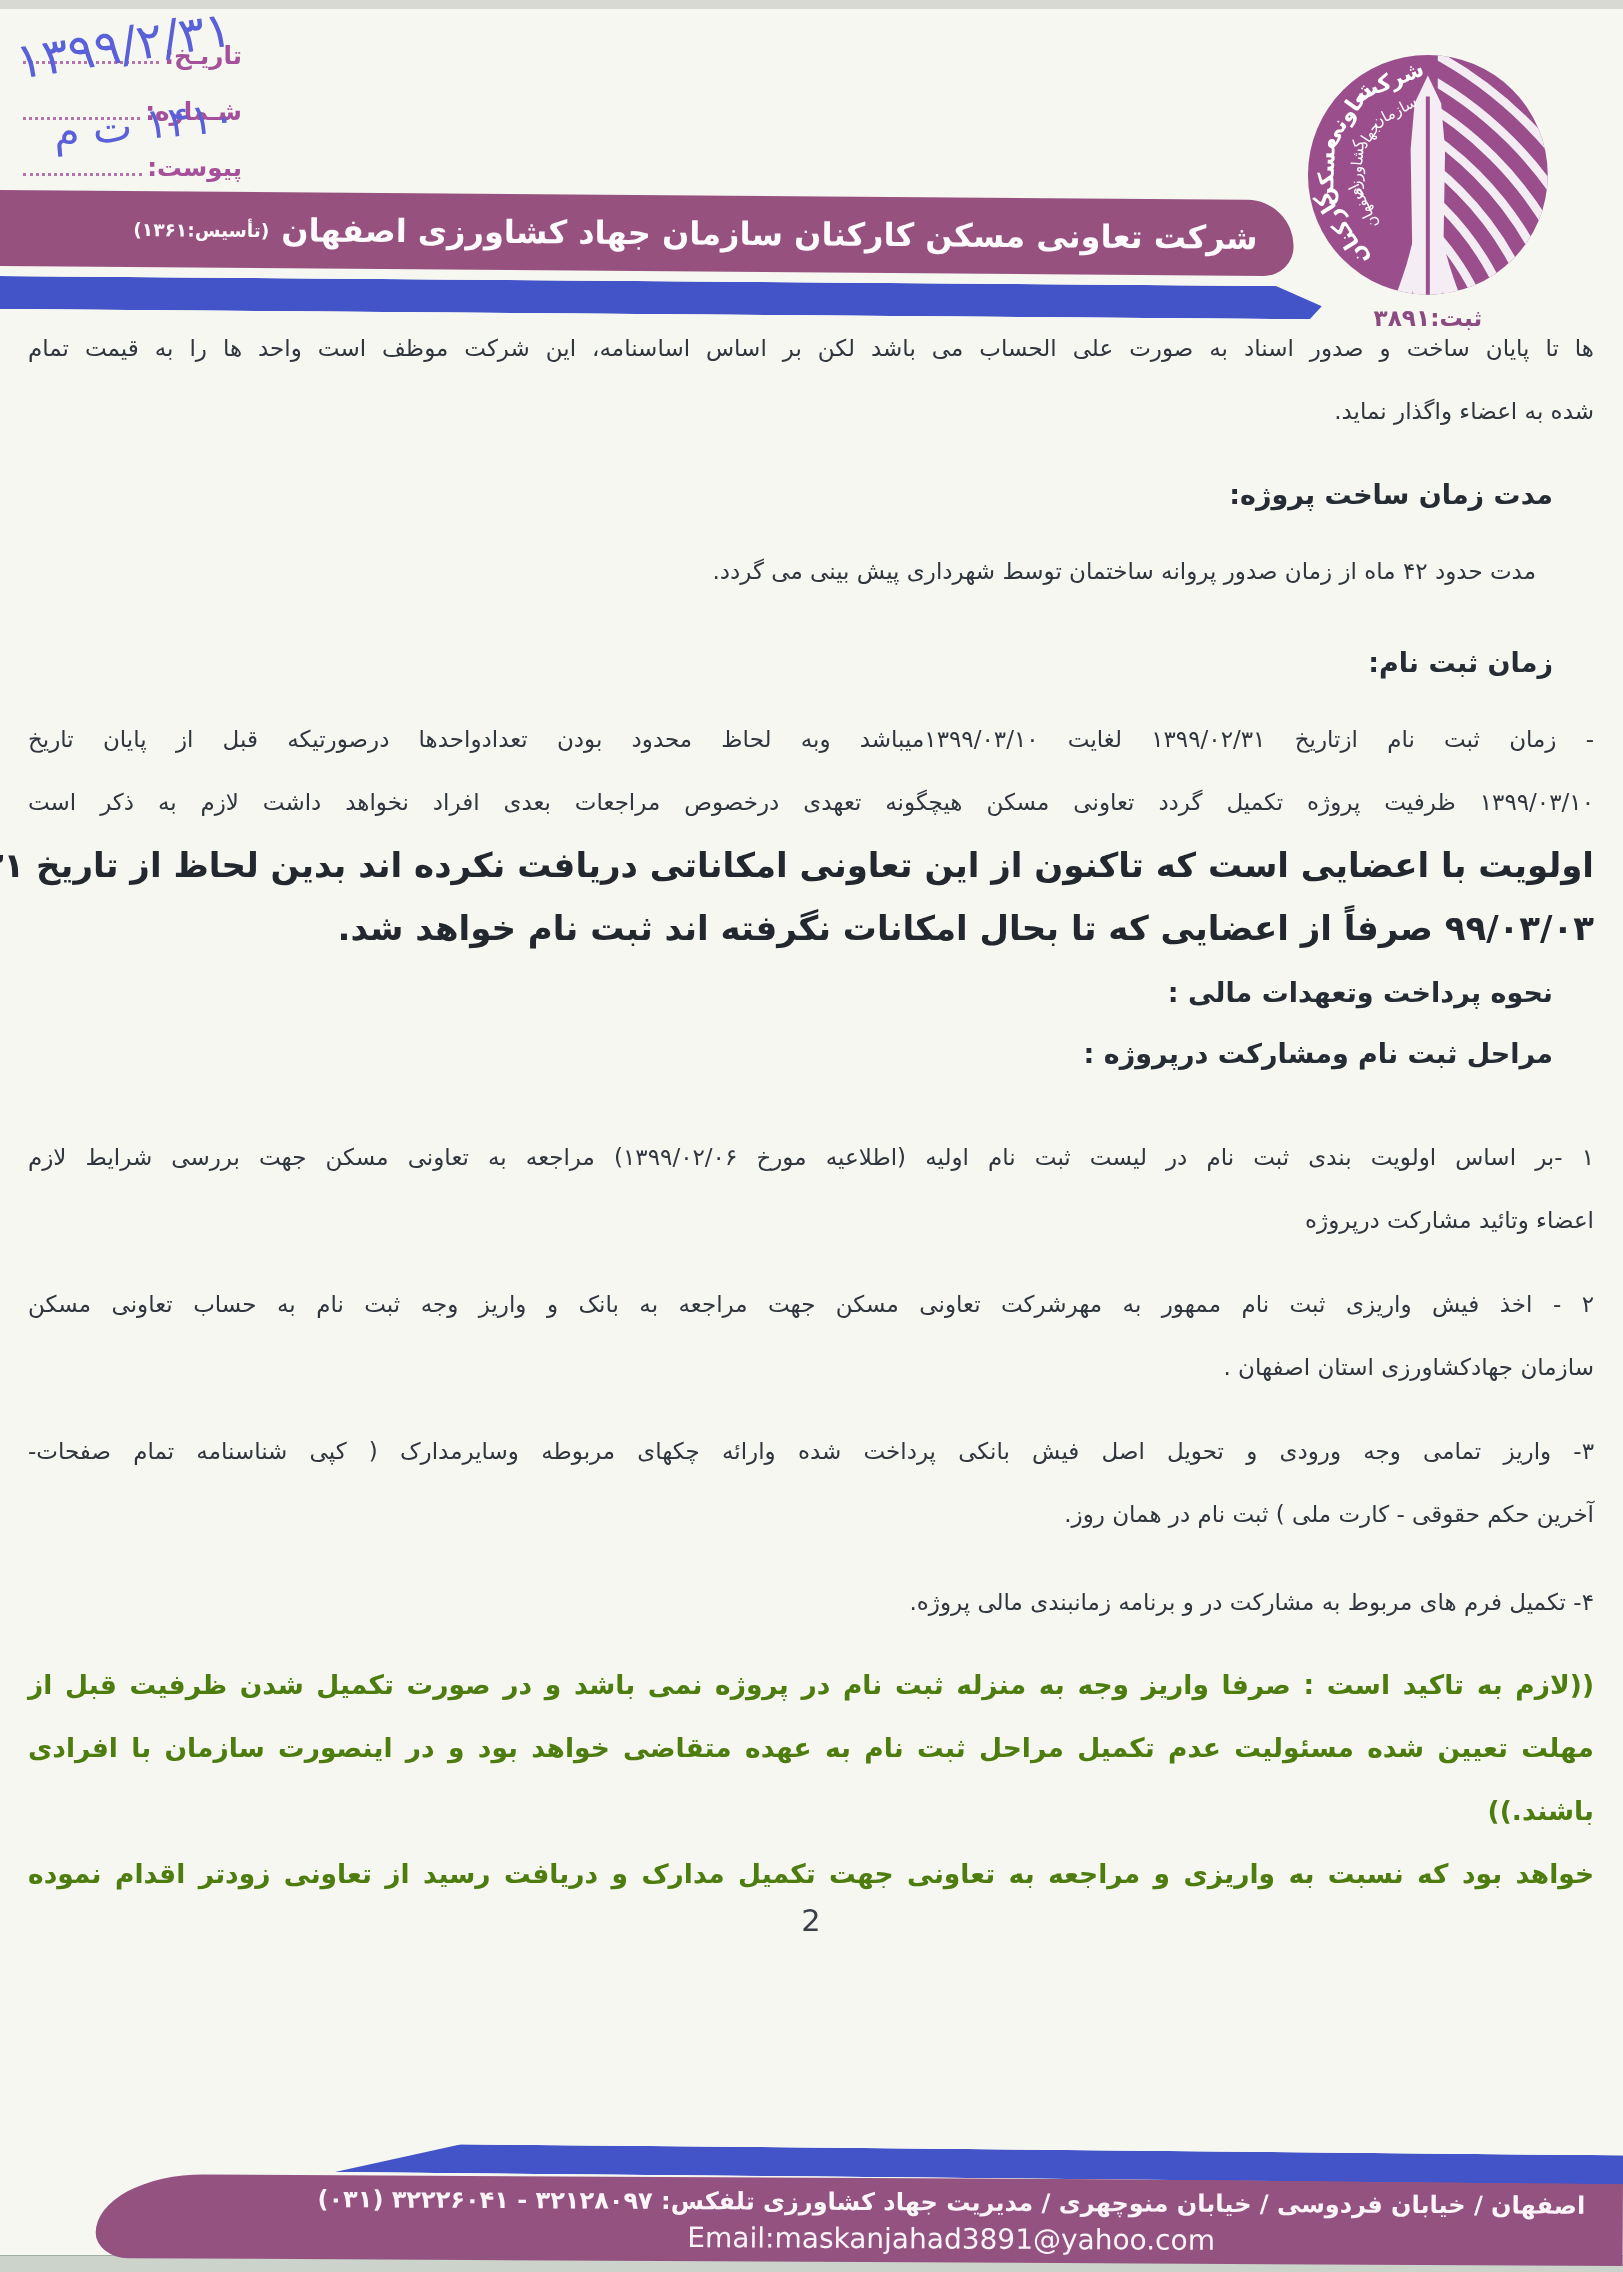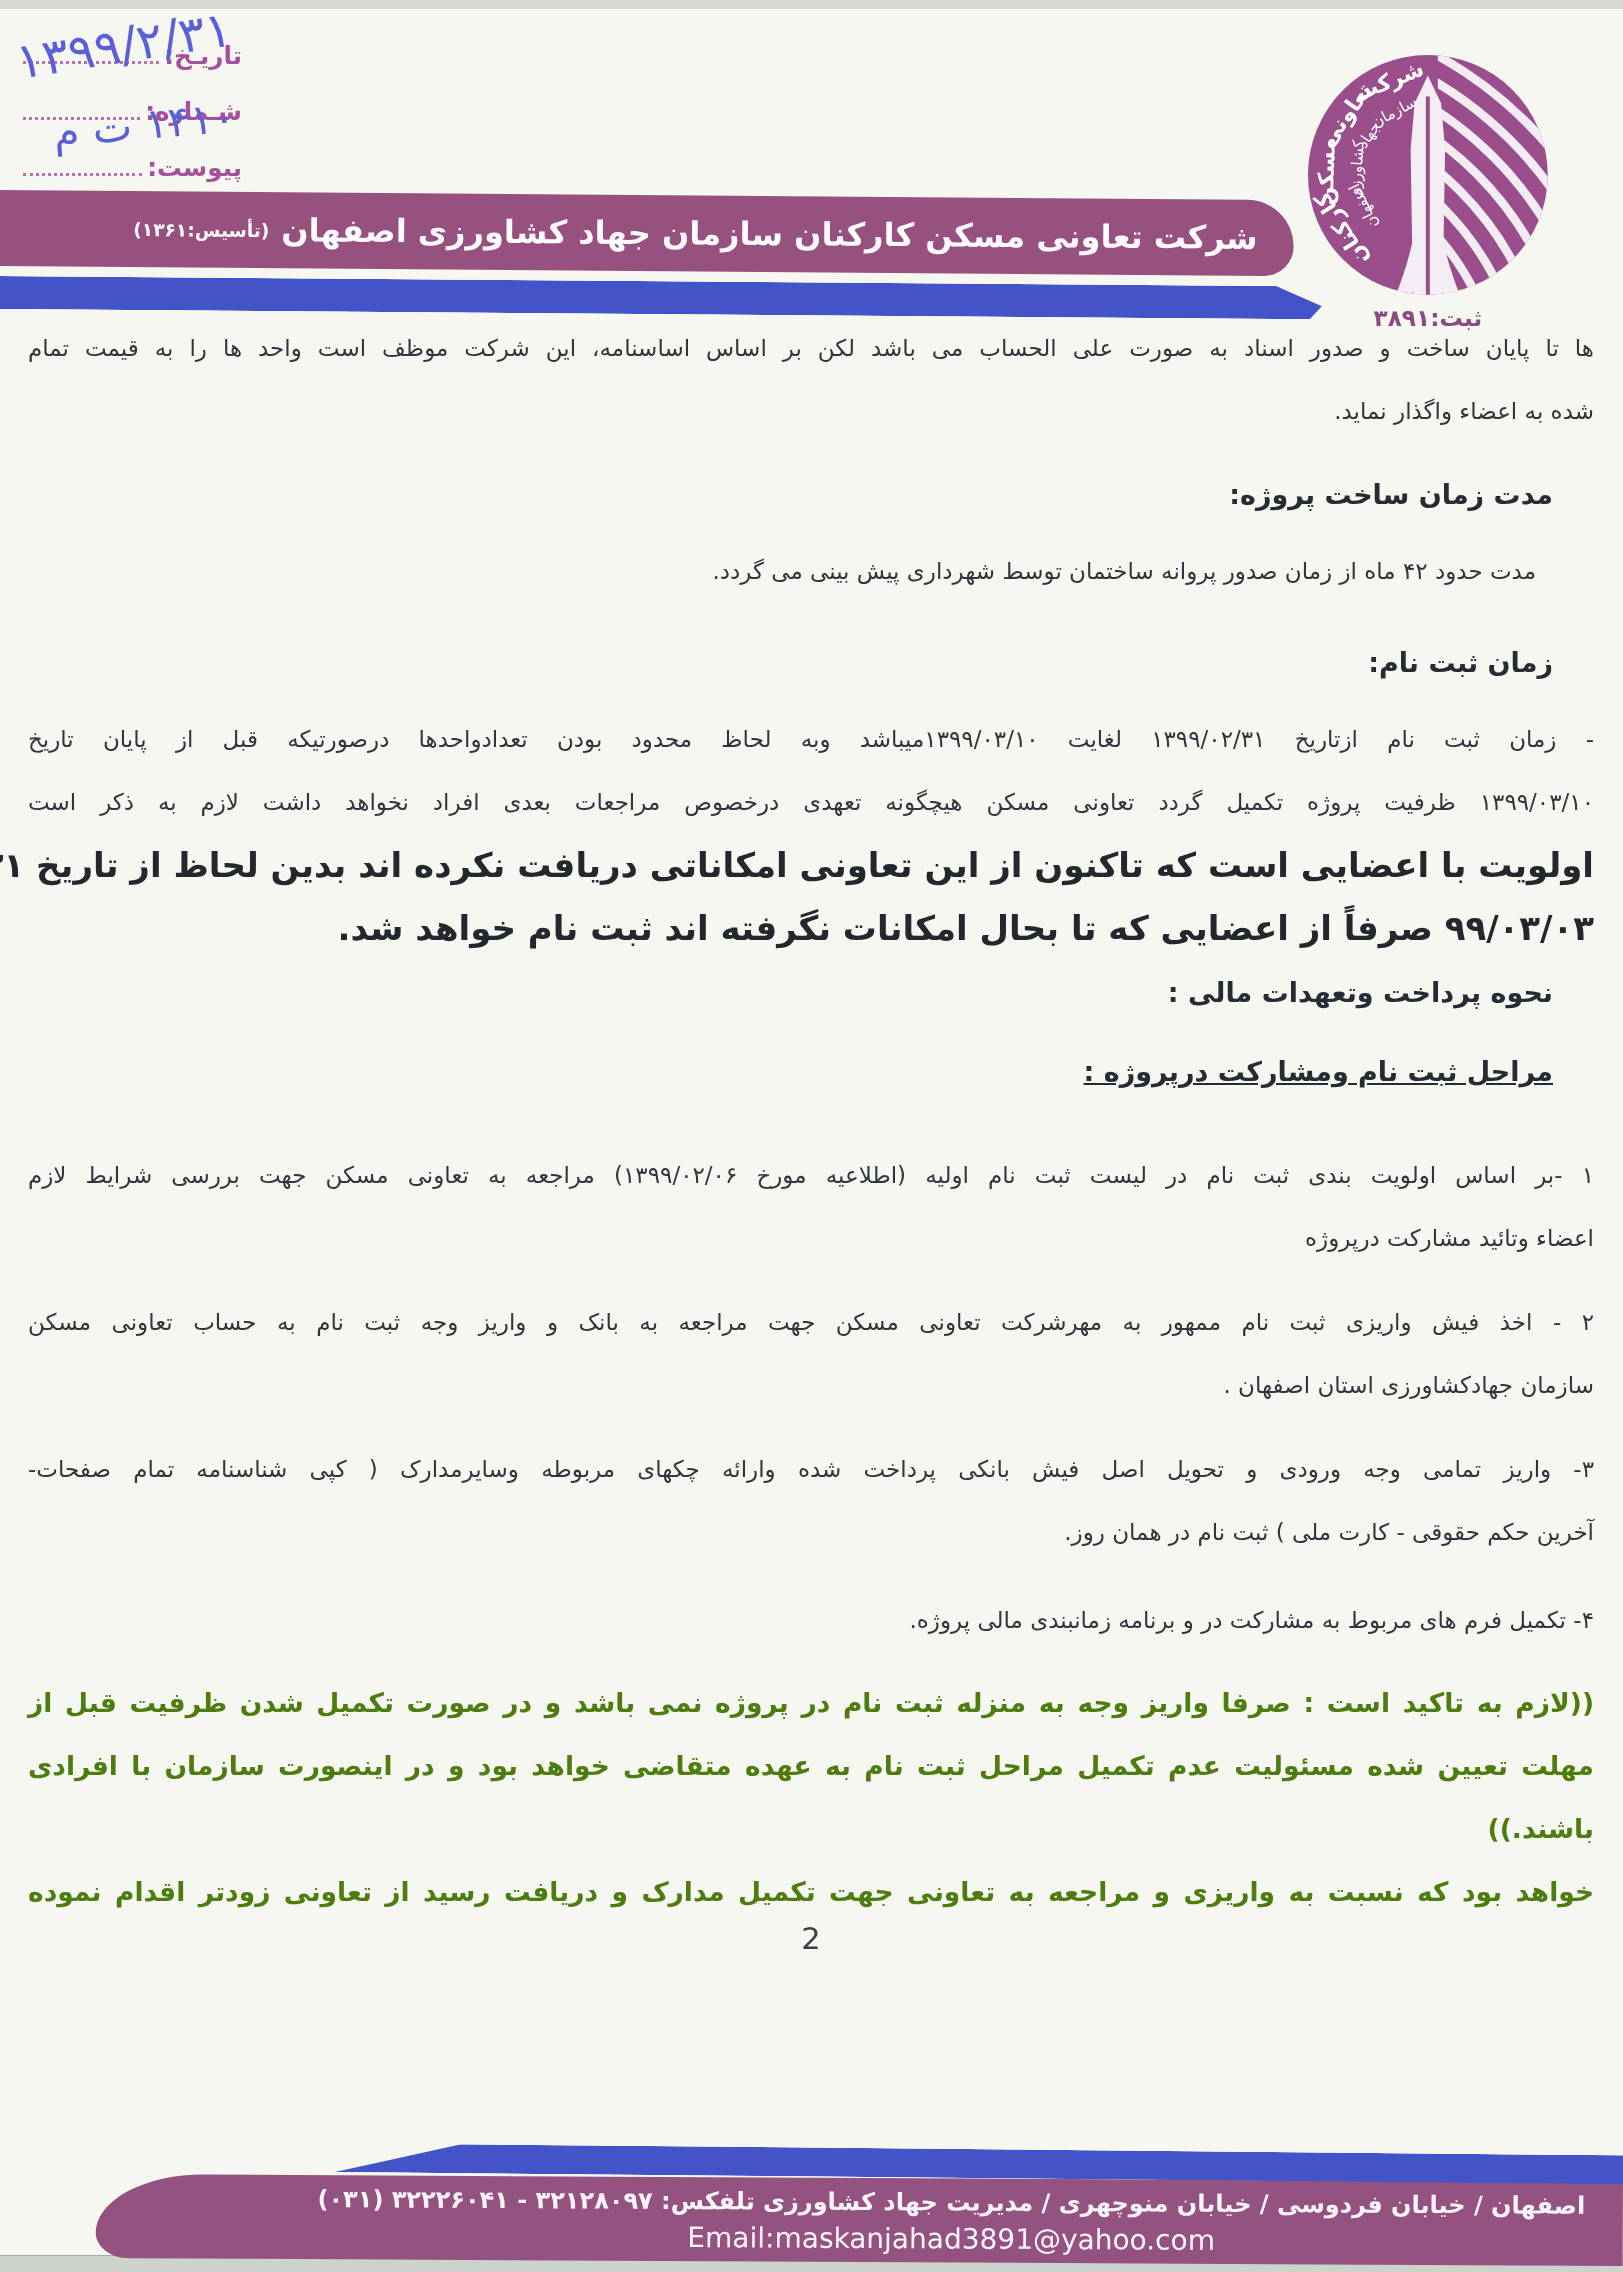--- a/index.html
+++ b/index.html
@@ -47,21 +47,21 @@
   .head3 { font-size:27px; font-weight:bold; color:#262c34; margin:0 41px 0 0; line-height:40px; text-align:right; }
   .indent1 { padding-right:58px; }
   .boldpara { font-weight:bold; font-size:34px; color:#23282f; }
   .emphasis { font-weight:bold; font-size:26.5px; color:#4d7c0f; }
   .h-duration { margin-top:32px; }
   .p-duration { margin-top:25px; }
   .h-registration { margin-top:40px; }
   .p-registration { margin-top:25px; }
   .h-payment { margin-top:13.3px; }
   .p-payment { margin-top:25px; }
-  .h-steps { margin-top:39px;text-decoration:underline; }
+  .h-steps { margin-top:21px; }
   .step1 { margin-top:52px; }
   .step2 { margin-top:21px; }
   .step3 { margin-top:21px; }
   .step4 { margin-top:25px; }
   .p-emphasis { margin-top:18.6px; }
   .page-num { margin-top:-4px; text-align:center; font-size:30.5px; color:#3a4048; line-height:40px; }
 
   
   .foot-stripe {
     position:absolute; left:335px; top:2143px; width:1289px; height:29px; background:#4254c8;

